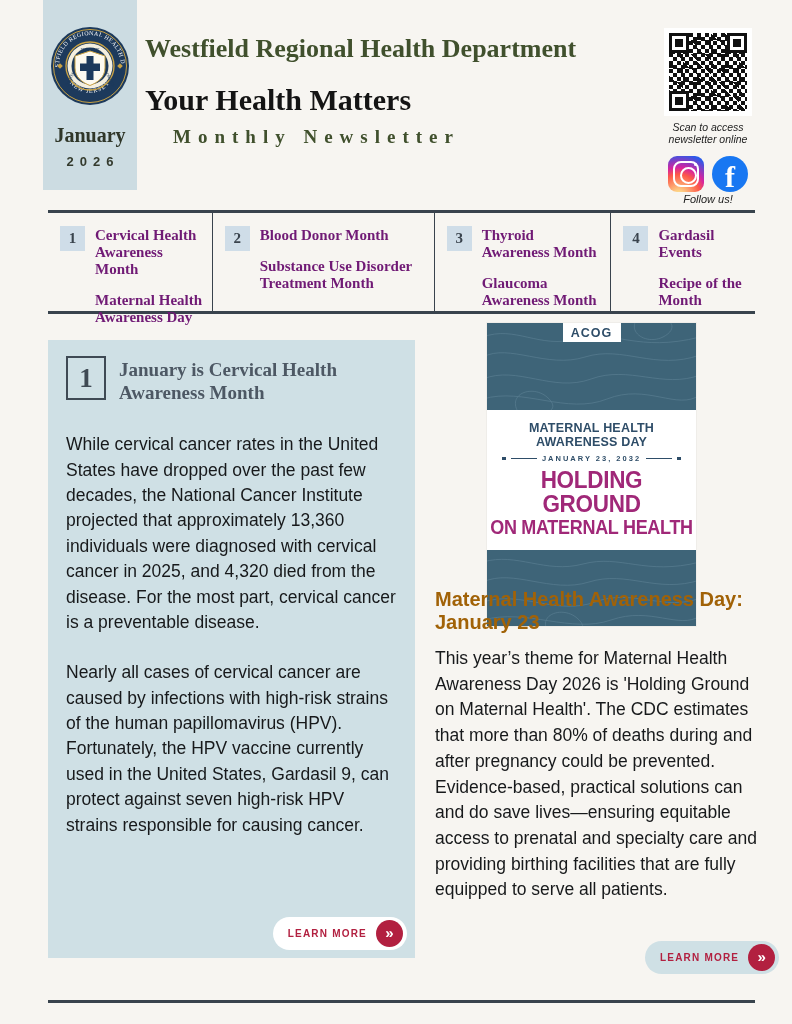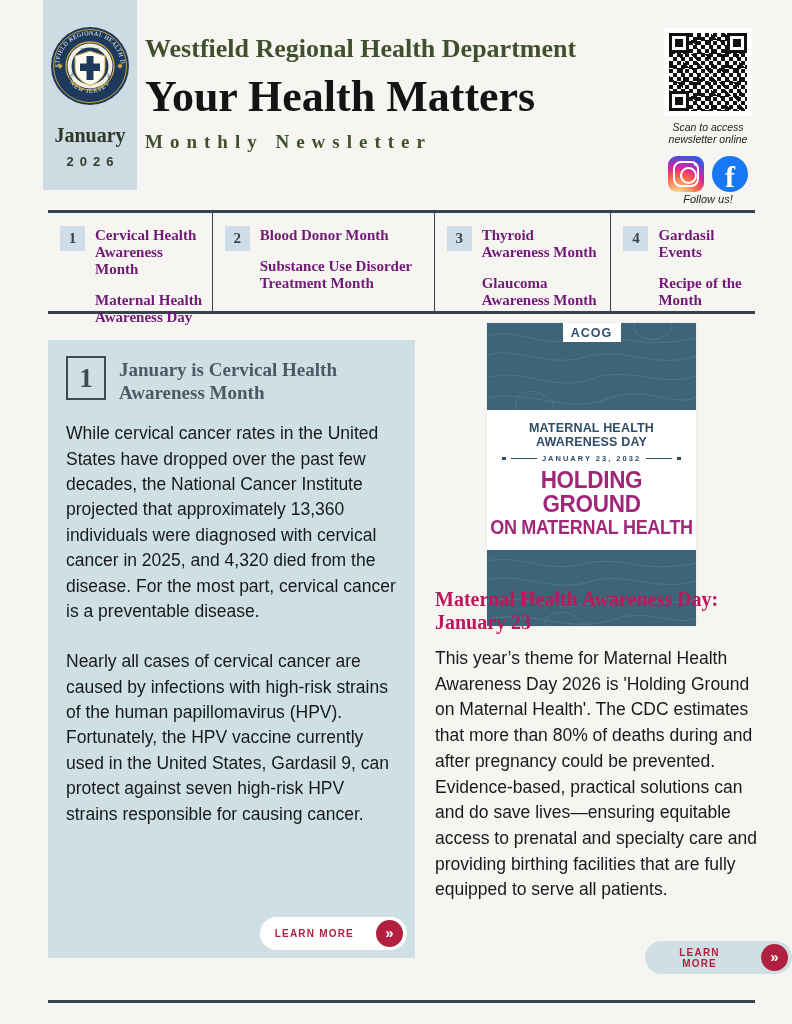--- a/index.html
+++ b/index.html
@@ -22,26 +22,26 @@
   .issue-year {
     margin-top:7px; font-size:13px; letter-spacing:6px; color:#343b2e;
     padding-left:6px; font-weight:bold;
   }
   .head-text { position:absolute; left:145px; top:34px; width:505px; }
   .dept {
     font-family:"Liberation Serif", serif; font-weight:bold;
     font-size:26px; color:#40502d;
   }
   .title {
-    margin-top:9px; font-family:"Liberation Serif", serif; font-weight:bold;
-    font-size:44px; line-height:1.08; color:#141414;
+    margin-top:20px; font-family:"Liberation Serif", serif; font-weight:bold;
+    font-size:30px; line-height:1.08; color:#141414;
   }
   .subtitle {
     margin-top:10px; font-family:"Liberation Serif", serif; font-weight:bold;
-    font-size:19px; letter-spacing:7px; color:#40502d;
+    font-size:19px; letter-spacing:7px; color:#40502d;margin-left:28px;
   }
   .tagline {
     margin-top:12px; font-size:13px; line-height:1.38; color:#3d4535; width:488px;
   }
   .qr-block { position:absolute; left:656px; top:28px; width:104px; text-align:center; }
   .qr {
     position:relative; width:88px; height:88px; margin:0 auto; background:#fff;
   }
   .qr-noise {
     position:absolute; left:5px; top:5px; right:5px; bottom:5px;
@@ -115,25 +115,25 @@
   .art-head { display:flex; gap:13px; }
   .art-num {
     flex:0 0 auto; width:40px; height:44px; border:2px solid #3f4a54;
     color:#3f4a54; font-family:"Liberation Serif", serif; font-weight:bold; font-size:27px;
     display:flex; align-items:center; justify-content:center;
   }
   .art-title {
     font-family:"Liberation Serif", serif; font-weight:bold; font-size:19px;
     line-height:1.22; color:#4d5864; padding-top:2px;
   }
-  .art-body { margin-top:17px; font-size:17.5px; line-height:1.45; color:#17191b; }
+  .art-body { margin-top:28px; font-size:17.5px; line-height:1.45; color:#17191b; }
   .art-body p + p { margin-top:25px; }
   
   .cta {
-    display:inline-flex; align-items:center; gap:22px; background:#fff;
+    display:inline-flex; align-items:center; gap:9px; background:#fff;
     border:none; border-radius:999px; padding:3px 4px 3px 15px; cursor:pointer;
   }
   .cta.blue { background:#cfe0e5; }
   .cta-label {
     color:#b22040; font-weight:bold; font-size:10px; letter-spacing:1.2px;
     font-family:"Liberation Sans", sans-serif;
   }
   .cta-circle {
     width:27px; height:27px; border-radius:50%; background:#b22040; color:#fff;
     display:flex; align-items:center; justify-content:center;
@@ -167,22 +167,22 @@
   .g-line3 {
     margin-top:7px; color:#a02878; font-weight:bold; font-size:22.5px;
     letter-spacing:-0.3px; line-height:1.02; transform:scaleY(1.08);
   }
   .g-line4 {
     margin-top:3px; color:#a02878; font-weight:bold; font-size:18px;
     letter-spacing:-0.3px; line-height:1.02; transform:scaleY(1.08);
   }
   .r-heading {
     position:absolute; left:435px; top:588px; width:334px;
-    font-family:Liberation Serif, serif; font-weight:bold; font-size:20px;
-    line-height:1.17; color:#be185d;
+    font-family:Liberation Sans, sans-serif; font-weight:bold; font-size:20px;
+    line-height:1.17; color:#a16207;
   }
   .r-body {
     position:absolute; left:435px; top:646px; width:332px;
     font-size:17.5px; line-height:1.47; color:#17191b;
   }
   
   .bottom-rule { position:absolute; left:48px; top:1000px; width:707px; height:3px; background:#39434d; }
 </style>
 </head>
 <body>

